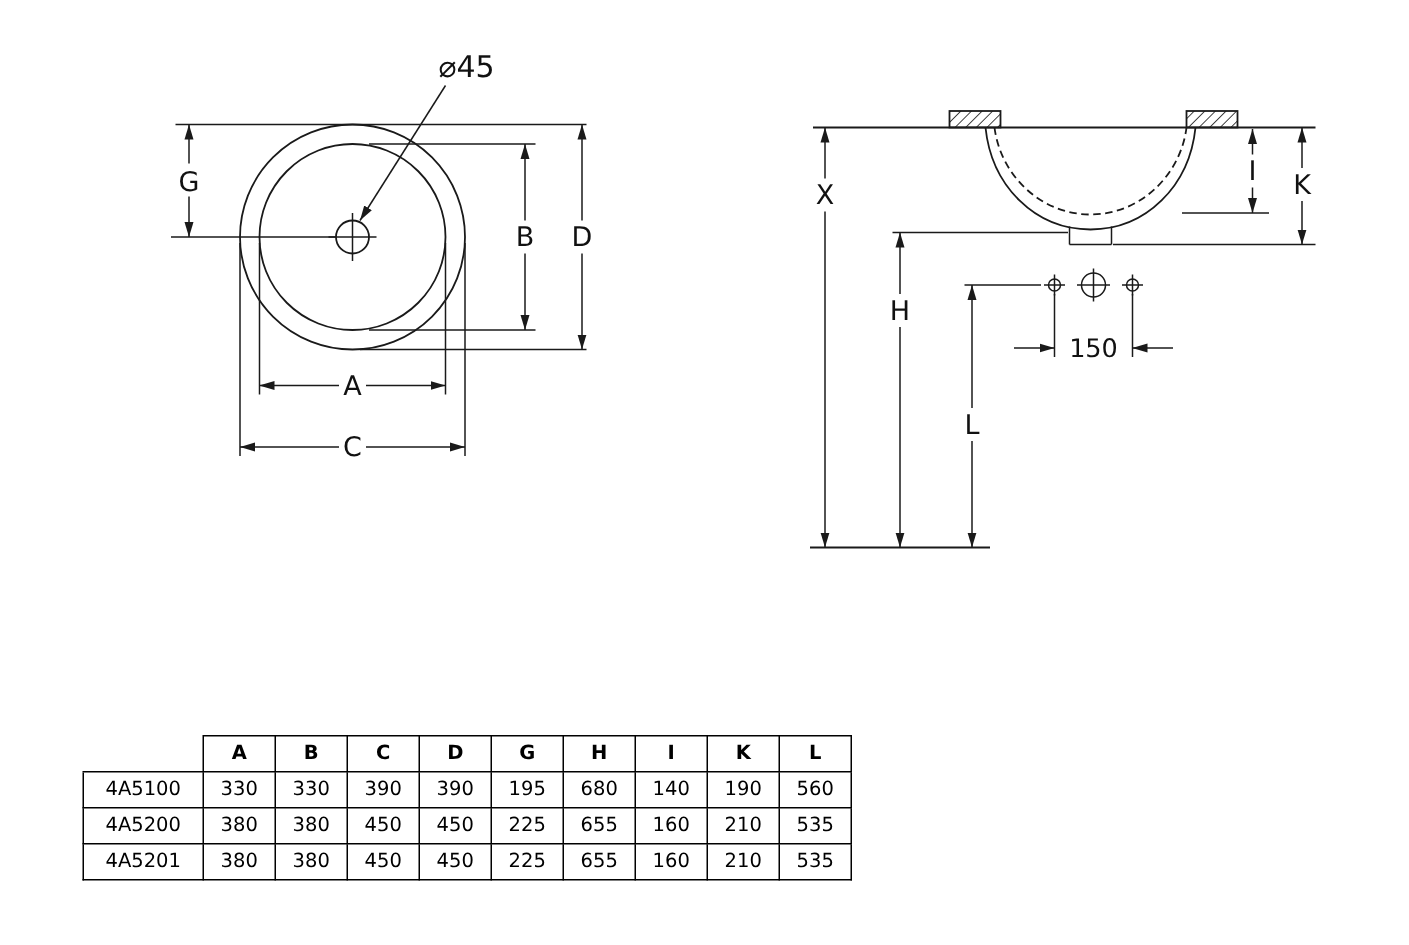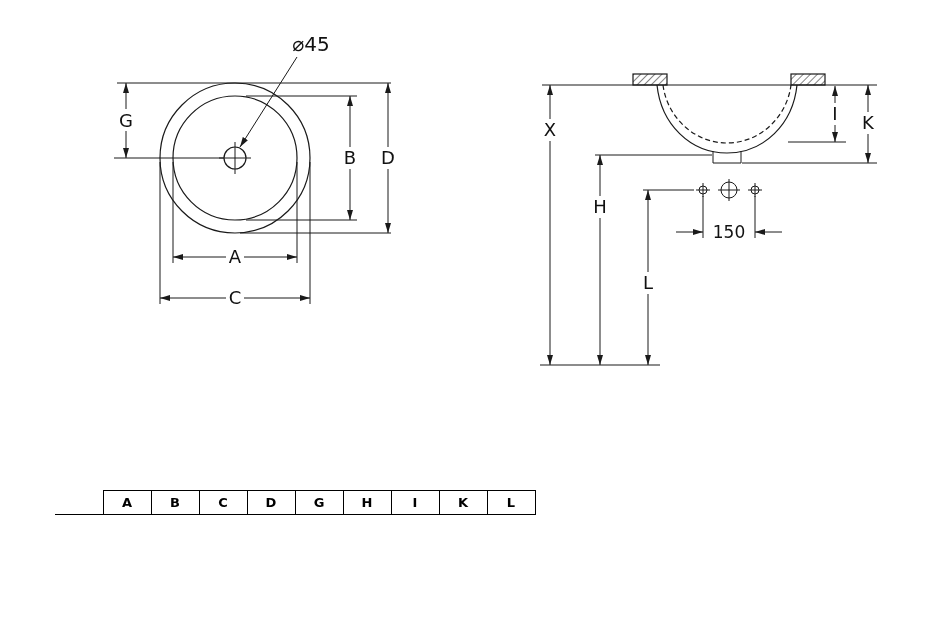--- a/index.html
+++ b/index.html
@@ -189,16 +189,52 @@
         <th>C</th>
         <th>D</th>
         <th>G</th>
         <th>H</th>
         <th>I</th>
         <th>K</th>
         <th>L</th>
       </tr>
     </thead>
     <tbody>
+      <tr>
+        <th class="model">4A5100</th>
+        <td>330</td>
+        <td>330</td>
+        <td>390</td>
+        <td>390</td>
+        <td>195</td>
+        <td>680</td>
+        <td>140</td>
+        <td>190</td>
+        <td>560</td>
+      </tr>
+      <tr>
+        <th class="model">4A5200</th>
+        <td>380</td>
+        <td>380</td>
+        <td>450</td>
+        <td>450</td>
+        <td>225</td>
+        <td>655</td>
+        <td>160</td>
+        <td>210</td>
+        <td>535</td>
+      </tr>
+      <tr>
+        <th class="model">4A5201</th>
+        <td>380</td>
+        <td>380</td>
+        <td>450</td>
+        <td>450</td>
+        <td>225</td>
+        <td>655</td>
+        <td>160</td>
+        <td>210</td>
+        <td>535</td>
+      </tr>
     </tbody>
   </table>
 
 </div>
 
 </body></html>

